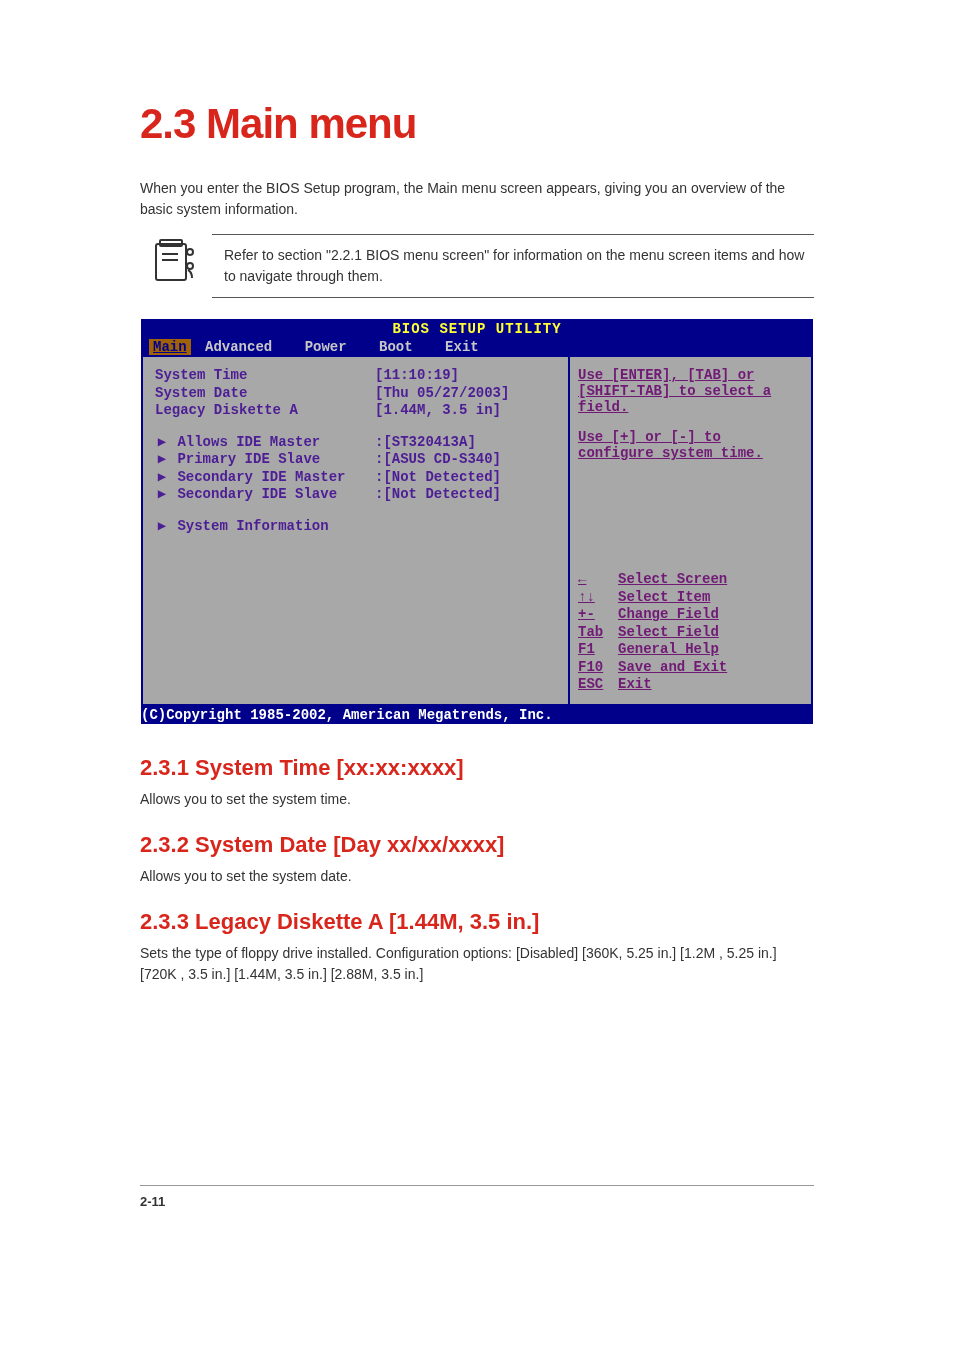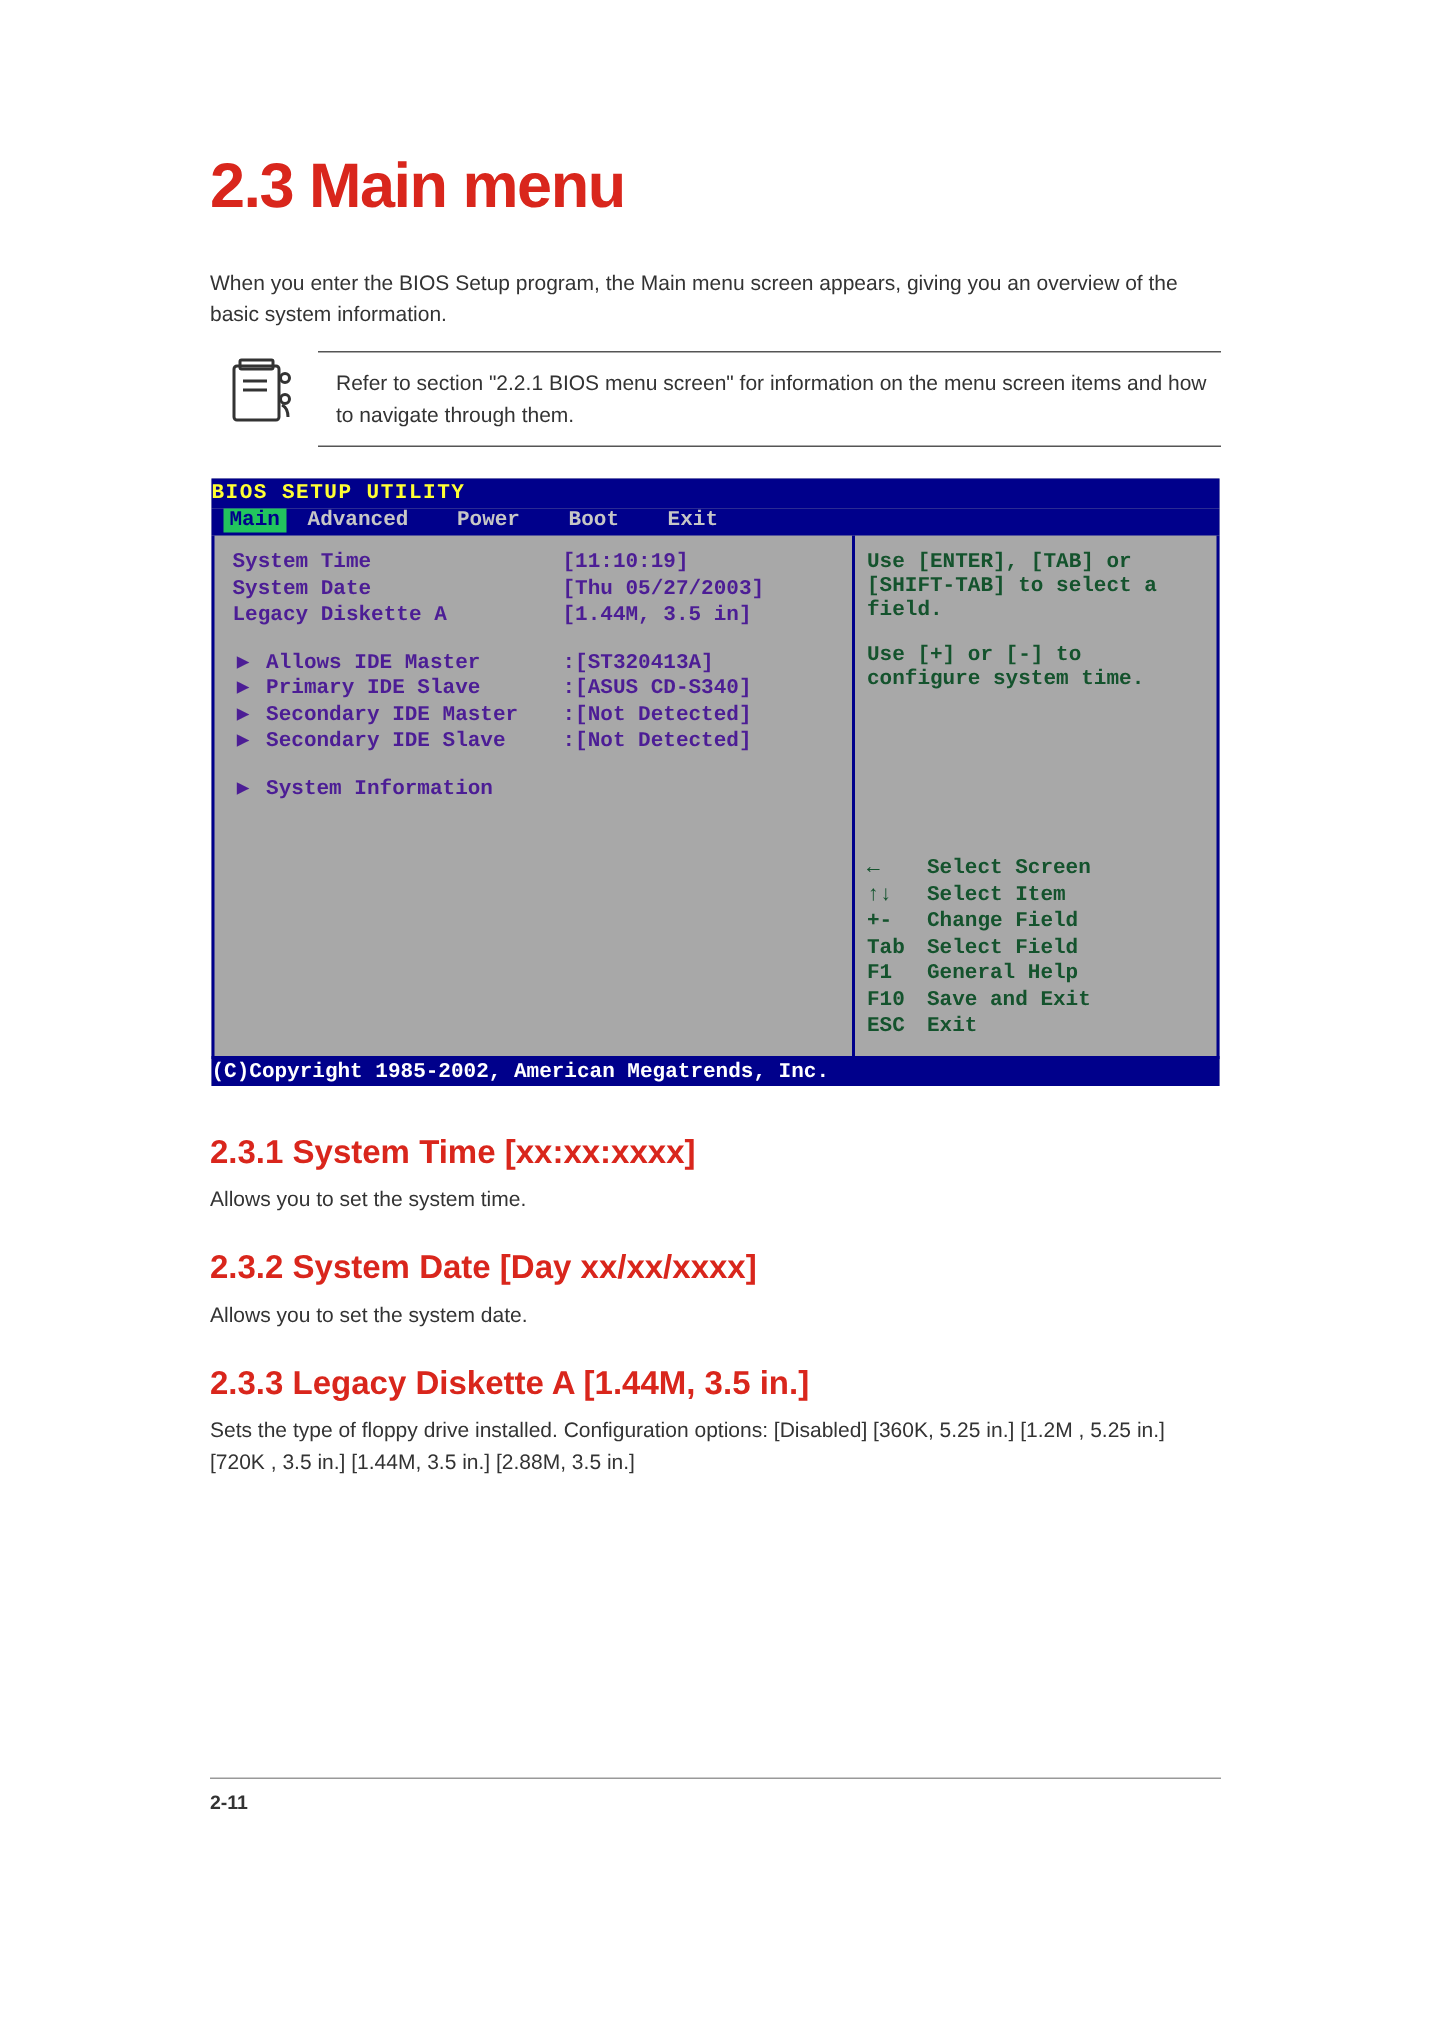--- a/index.html
+++ b/index.html
@@ -60,54 +60,57 @@
   }
   .bios {
     background: #a8a8a8;
     font-family: "Courier New", monospace;
     font-size: 14px;
     font-weight: bold;
   }
   .bios-title-bar {
     background: #00008b;
     color: #ffff33;
+    text-align: center;
     padding: 2px 0;
     font-weight: bold;
     letter-spacing: 1px;
   }
   .bios-menubar {
     background: #00008b;
     color: #c6c6c6;
     padding: 0 8px 2px 8px;
   }
   .bios-menubar span {
     display: inline-block;
     padding: 0 18px 0 6px;
   }
   .bios-menubar .active {
-    background: #22c55e;
+    background: #a16207;
     color: #00008b;
     padding: 0 4px;
+    text-decoration: underline;
   }
   .bios-body {
     display: flex;
     border: 2px solid #00008b;
     border-top-width: 0;
   }
   .bios-left {
     flex: 1;
     padding: 10px 12px 90px 12px;
     color: #4c1d95;
     border-right: 2px solid #00008b;
   }
   .bios-right {
     width: 225px;
     flex: 0 0 225px;
     padding: 10px 8px;
-    color: #14532d;
+    color: #701a75;
+    text-decoration: underline;
   }
   .bios-row {
     display: flex;
     line-height: 1.25;
   }
   .bios-label {
     width: 220px;
     flex: 0 0 220px;
     white-space: pre;
   }

